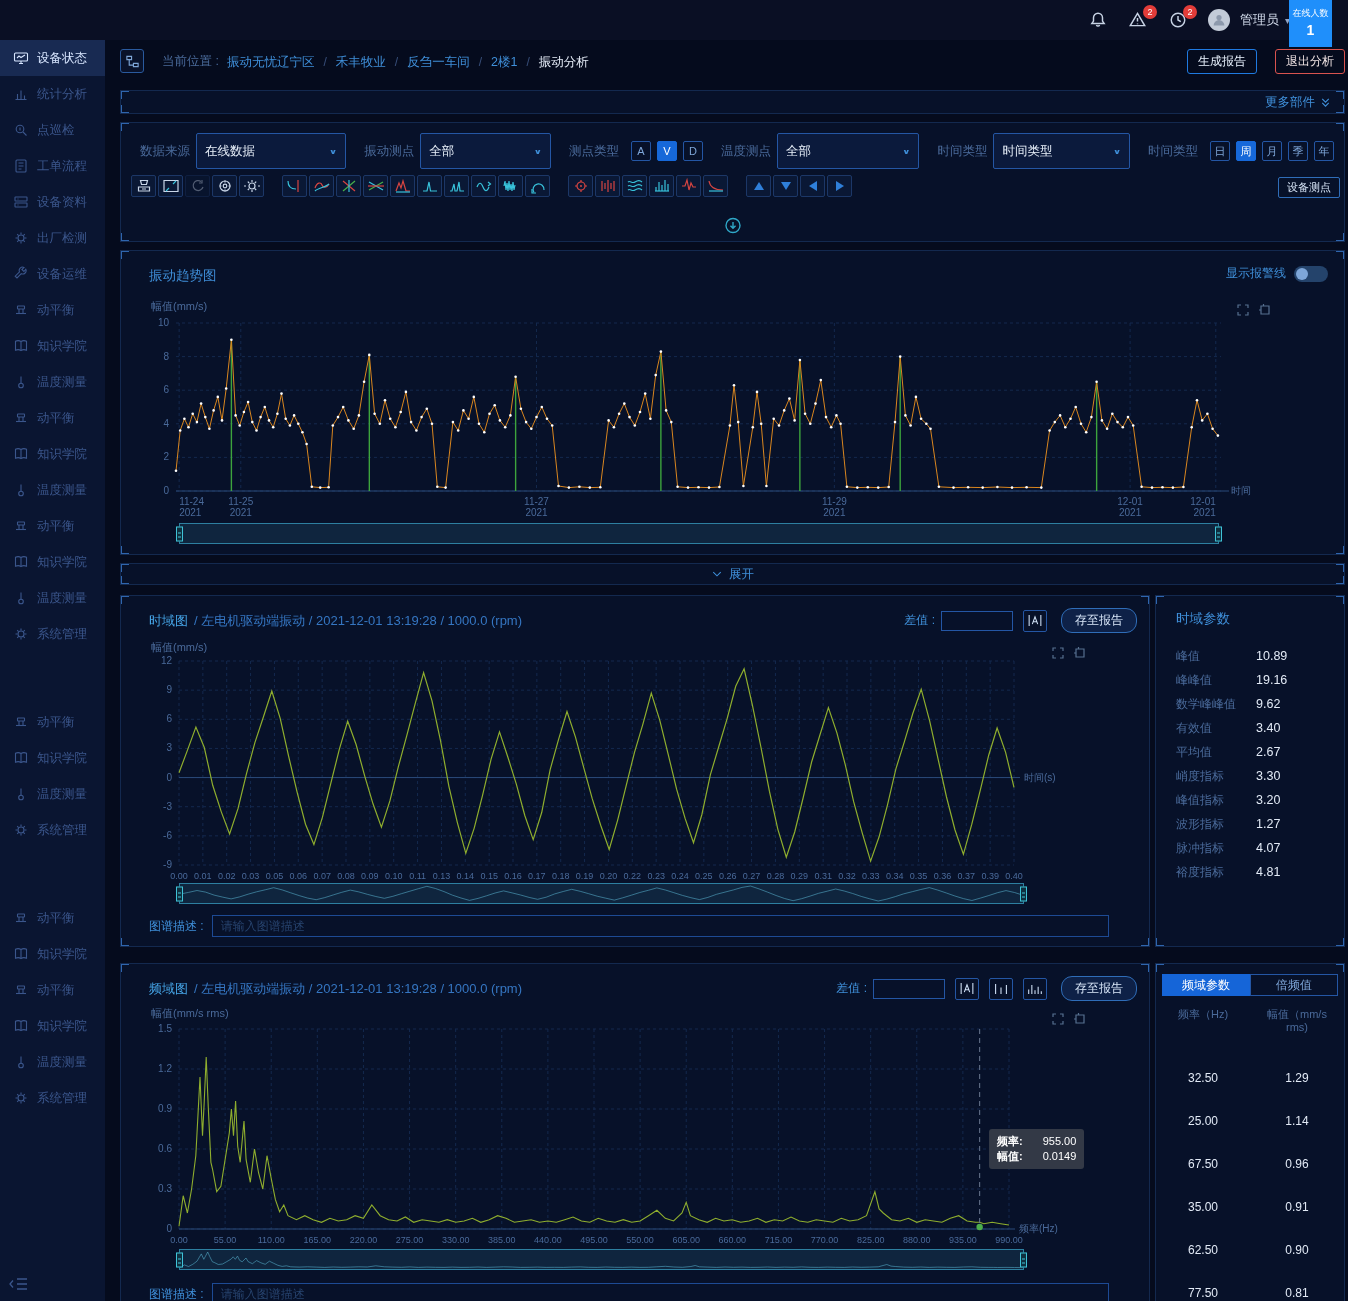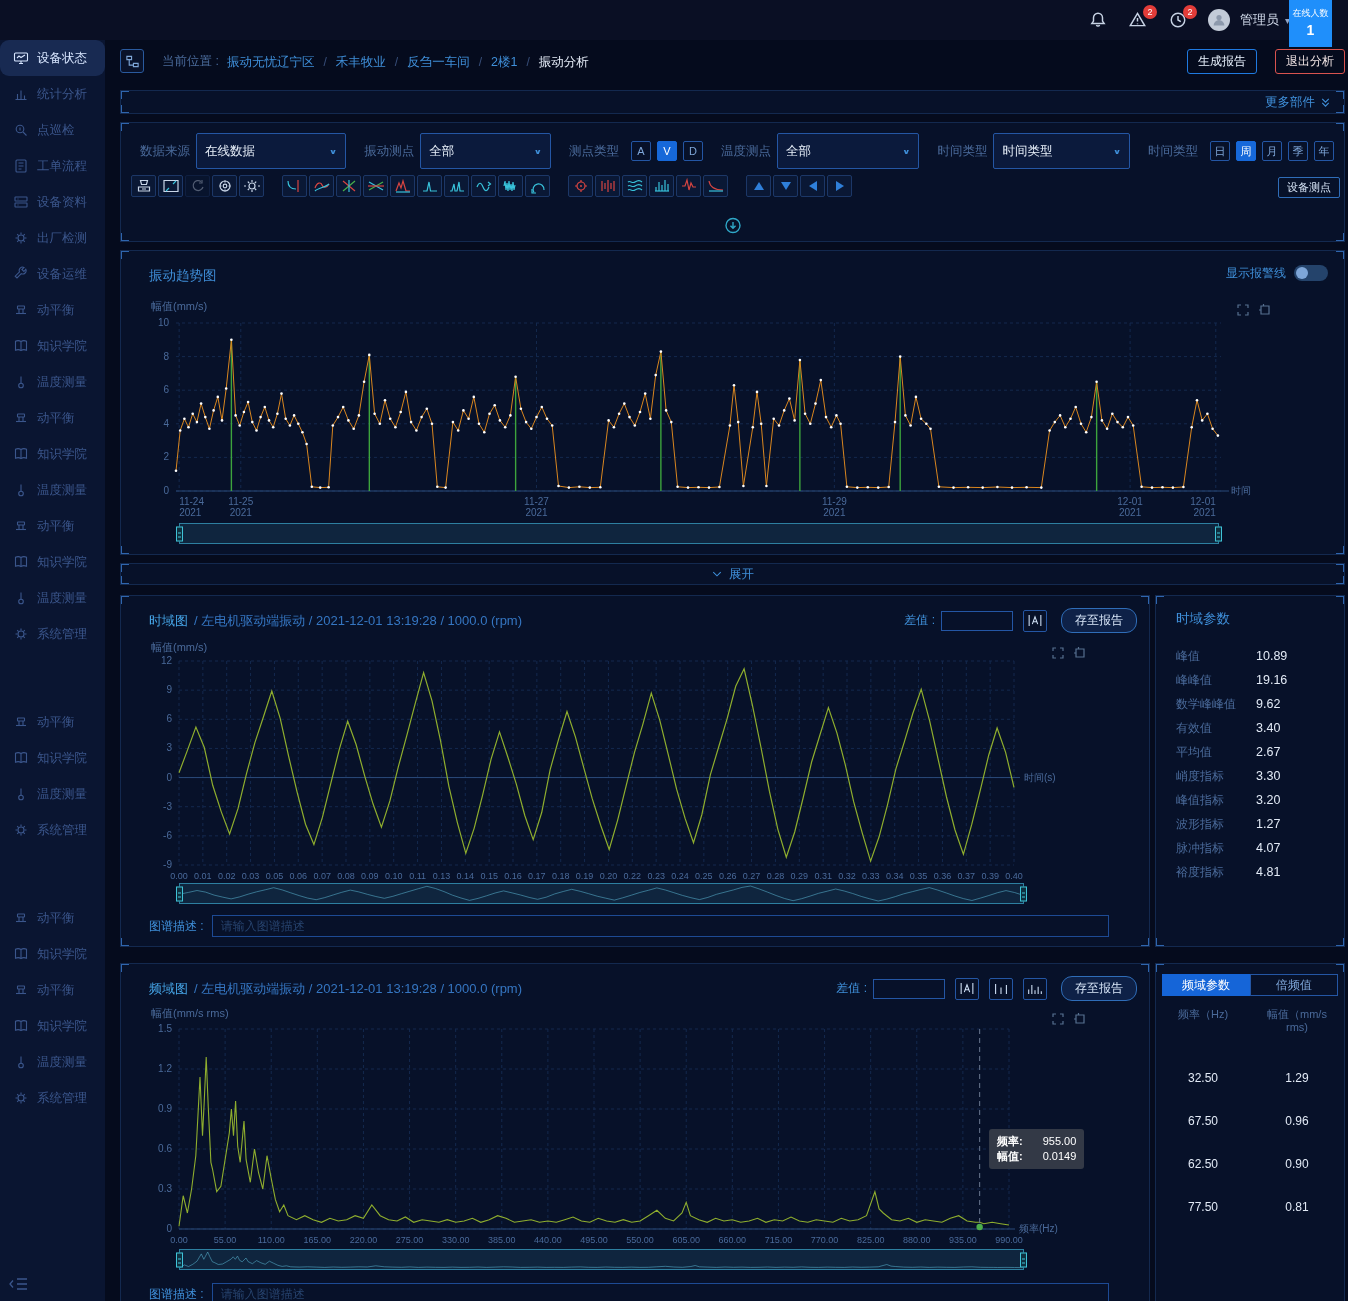--- a/index.html
+++ b/index.html
@@ -15,21 +15,21 @@
     font-size:9px;line-height:14px;text-align:center;font-style:normal;padding:0 2px;}
   .avatar{width:22px;height:22px;border-radius:50%;background:#c3cbd8;display:inline-flex;align-items:center;justify-content:center;}
   .uname{font-size:13px;color:#d5deee;margin-left:-10px;}
   .caret{font-size:10px;color:#8fa3c5;margin-left:-14px;}
   .online{position:absolute;right:16px;top:0;width:43px;height:47px;background:#1f8ffb;color:#fff;text-align:center;overflow:hidden;}
   .ol-label{font-size:9px;margin-top:7px;white-space:nowrap;}
   .ol-count{font-size:14px;font-weight:bold;margin-top:2px;}
   
   .sidebar{position:absolute;left:0;top:40px;width:105px;height:1261px;background:#0a1531;z-index:20;}
   .sb-section+.sb-section{margin-top:52px;}
-  .sb-item{height:36px;display:flex;align-items:center;padding-left:13px;color:#3b568c;font-size:12.5px;cursor:pointer;white-space:nowrap;border-radius:9px;}
+  .sb-item{height:36px;display:flex;align-items:center;padding-left:13px;color:#3b568c;font-size:12.5px;cursor:pointer;white-space:nowrap;}
   .sb-item .ic{width:16px;height:16px;margin-right:8px;display:inline-flex;}
   .sb-item .ic svg{stroke:currentColor;fill:none;stroke-width:1.1;width:16px;height:16px;}
   .sb-item.active{background:#182a52;color:#d8e6ff;}
   .sb-collapse{position:absolute;left:8px;bottom:8px;width:22px;height:18px;color:#3b568c;cursor:pointer;}
   .sb-collapse svg{stroke:currentColor;fill:none;stroke-width:1.3;}
   
   .main{position:absolute;left:105px;top:40px;width:1243px;height:1261px;padding:8px 3px 0 15px;}
   .crumb-row{height:26px;display:flex;align-items:center;margin-bottom:16px;}
   .tree-btn{width:24px;height:24px;border:1px solid #2a5a9e;border-radius:3px;display:flex;align-items:center;justify-content:center;color:#7ea6d8;cursor:pointer;margin-right:18px;background:rgba(14,30,62,.4);}
   .tree-btn svg{stroke:currentColor;fill:none;stroke-width:1.2;}
@@ -62,21 +62,21 @@
   .tool-btn{width:25px;height:22px;border:1px solid #1c3767;background:rgba(14,30,62,.6);border-radius:2px;display:flex;align-items:center;justify-content:center;margin-right:2px;cursor:pointer;}
   .tool-btn.disabled{opacity:.38;cursor:default;}
   .tool-btn svg{width:20px;height:16px;fill:none;stroke-width:1.2;}
   .t-gap{width:16px;}
   .devpt-btn{position:absolute;right:4px;top:54px;border:1px solid #2f6db8;color:#d8e6f8;font-size:11px;padding:2px 8px;border-radius:2px;background:transparent;cursor:pointer;}
   .scroll-dn{position:absolute;left:50%;top:94px;transform:translateX(-50%);width:17px;height:17px;color:#2fa8c8;cursor:pointer;}
   .scroll-dn svg{stroke:currentColor;fill:none;stroke-width:1.3;}
   
   .p-trend{height:305px;}
   .p-title{position:absolute;left:28px;top:16px;color:#3f8fd9;font-size:13.5px;}
-  .alarm-toggle{position:absolute;right:16px;top:14px;display:flex;}
+  .alarm-toggle{position:absolute;right:16px;top:14px;display:flex;align-items:center;}
   .alarm-toggle .lab{color:#3f8fd9;font-size:12px;margin-right:8px;}
   .switch{width:34px;height:16px;border-radius:8px;background:#24436b;position:relative;cursor:pointer;display:inline-block;}
   .switch .knob{position:absolute;left:2px;top:2px;width:12px;height:12px;border-radius:50%;background:#7ea6d8;}
   .ylab{position:absolute;color:#4a6a9a;font-size:11px;}
   .toolbox{position:absolute;display:flex;gap:8px;color:#56708f;}
   .toolbox span{width:14px;height:14px;cursor:pointer;}
   .toolbox svg{stroke:currentColor;fill:none;stroke-width:1.2;}
   .chart-host{position:absolute;}
   
   .dz{position:absolute;height:21px;border:1px solid #2d7fa0;background:rgba(64,160,190,0.14);}
@@ -1181,22 +1181,30 @@
       <div class="ft-head">
         <div>频率（Hz)</div>
         <div>幅值（mm/s rms)</div>
       </div>
       <div class="ft-rows" id="fp-rows">
           <div class="ft-row">
             <span>32.50</span>
             <span>1.29</span>
           </div>
           <div class="ft-row">
+            <span>25.00</span>
+            <span>1.14</span>
+          </div>
+          <div class="ft-row">
             <span>67.50</span>
             <span>0.96</span>
+          </div>
+          <div class="ft-row">
+            <span>35.00</span>
+            <span>0.91</span>
           </div>
           <div class="ft-row">
             <span>62.50</span>
             <span>0.90</span>
           </div>
           <div class="ft-row">
             <span>77.50</span>
             <span>0.81</span>
           </div>
         </div>

